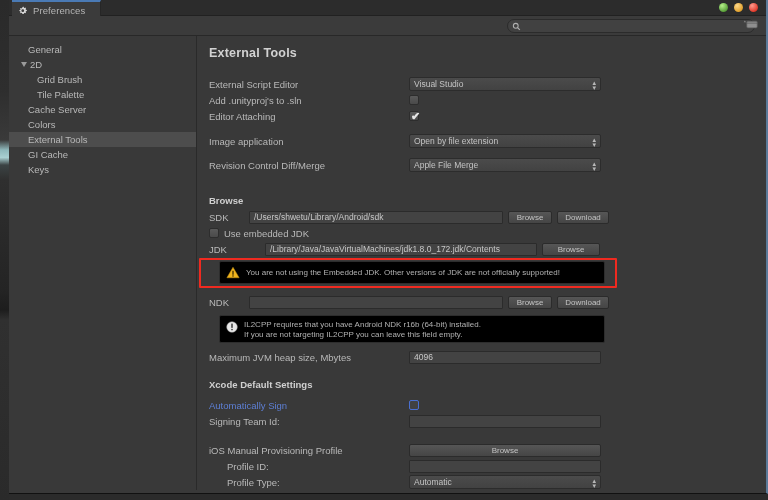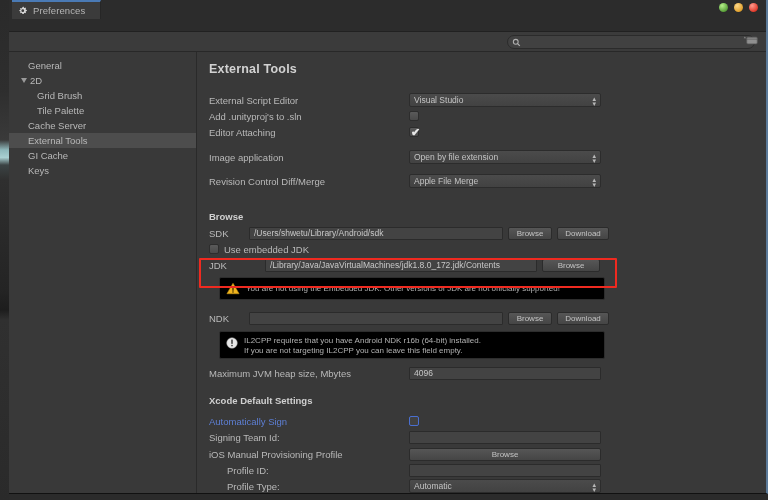--- a/index.html
+++ b/index.html
@@ -32,21 +32,21 @@
     left: 9px; top: 0; width: 759px; height: 494px;
     background: #393939;
     border-right: 2px solid #5b7a99;
     border-bottom: 1px solid #111;
     overflow: hidden;
   }
 
   
   .tabbar {
     position: relative;
-    height: 32px;
+    height: 16px;
     background: #2c2c2c;
     border-bottom: 1px solid #212121;
   }
   .tab {
     position: absolute; left: 3px; top: 0;
     height: 19px; width: 89px;
     background: #3b3b3b;
     border-top: 2px solid #4a7ab5;
     border-right: 1px solid #262626;
     display: flex; align-items: center;
@@ -296,20 +296,24 @@
       <div class="nav-item indent2">
         <span>Grid Brush</span>
       </div>
       <div class="nav-item indent2">
         <span>Tile Palette</span>
       </div>
       <div class="nav-item indent1">
         <span class="nav-spacer"></span>
         <span>Cache Server</span>
       </div>
+      <div class="nav-item indent1">
+        <span class="nav-spacer"></span>
+        <span>Colors</span>
+      </div>
       <div class="nav-item indent1 selected">
         <span class="nav-spacer"></span>
         <span>External Tools</span>
       </div>
       <div class="nav-item indent1">
         <span class="nav-spacer"></span>
         <span>GI Cache</span>
       </div>
       <div class="nav-item indent1">
         <span class="nav-spacer"></span>
@@ -435,21 +439,21 @@
         <span class="cbox blue"></span>
       </div>
 
       <div class="row">
         <span class="lbl w-wide">Signing Team Id:</span>
         <div class="textfield" style="width:192px;">
           <span></span>
         </div>
       </div>
 
-      <div class="row" style="margin-top:1px;">
+      <div class="row" style="margin-top:13px;">
         <span class="lbl w-wide">iOS Manual Provisioning Profile</span>
         <div class="btn" style="width:192px;">
           <span>Browse</span>
         </div>
       </div>
 
       <div class="row">
         <span class="lbl w-wide indent">Profile ID:</span>
         <div class="textfield" style="width:192px;">
           <span></span>

